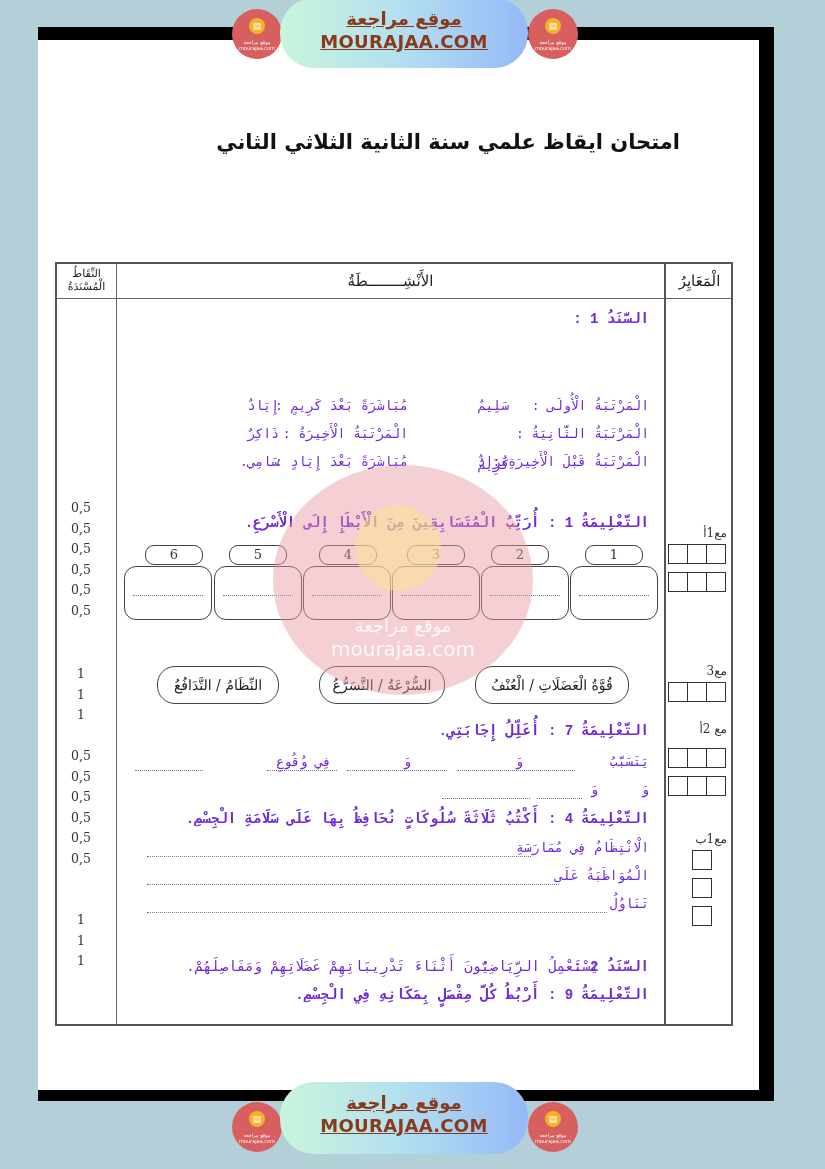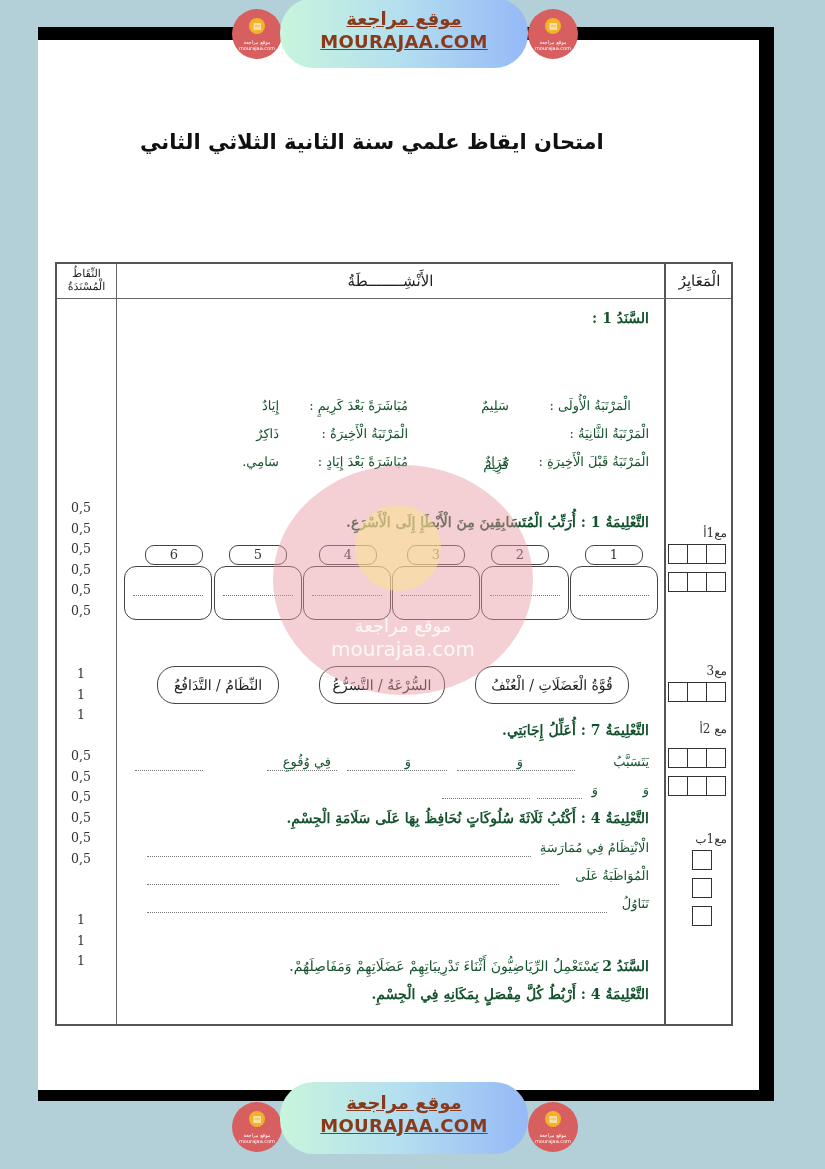--- a/index.html
+++ b/index.html
@@ -45,40 +45,40 @@
   .logo-circle .dot {
     position: absolute; left: 17px; top: 9px; width: 16px; height: 16px; border-radius: 50%;
     background: #f2b32a; color: #fff; font-size: 9px; line-height: 16px; text-align: center;
   }
   .logo-circle .tiny {
     position: absolute; left: 0; width: 50px; top: 30px; font-size: 5px; color: #fff; text-align: center;
     font-family: "DejaVu Sans", sans-serif; line-height: 6px;
   }
 
   .exam-title {
-    position: absolute; left: 140px; top: 130px; width: 540px; text-align: left;
+    position: absolute; left: 140px; top: 130px; width: 540px; text-align: right;
     font-size: 21px; font-weight: bold; color: #111; direction: rtl;
     font-family: "DejaVu Sans", sans-serif; letter-spacing: 1px;
   }
 
   
   .sheet {
     position: absolute; left: 55px; top: 262px; width: 678px; height: 764px;
     border: 2px solid #555;
   }
   .col-line { position: absolute; top: 0; bottom: 0; width: 0; border-left: 1px solid #666; }
   .col-line.a { left: 59px; }
   .col-line.b { left: 607px; border-left: 2px solid #555; }
   .head-line { position: absolute; left: 0; right: 0; top: 34px; border-top: 1px solid #666; }
   .hdr { position: absolute; top: 0; height: 34px; text-align: center; color: #222; direction: rtl; }
   .hdr.points { left: 0; width: 59px; font-size: 11px; line-height: 13px; padding-top: 3px; }
   .hdr.activities { left: 60px; width: 547px; font-size: 15px; line-height: 34px; }
   .hdr.criteria { left: 609px; width: 67px; font-size: 15px; line-height: 34px; }
 
-  .rtl { direction: rtl; position: absolute; color: #14532d; white-space: nowrap; }
+  .rtl { direction: rtl; position: absolute; color: #6d28d9; white-space: nowrap; font-family: Liberation Mono, monospace; }
   .b { font-weight: bold; }
   .t14 { font-size: 14px; }
   .t13 { font-size: 13px; }
 
   .pts { position: absolute; left: 14px; width: 30px; font-size: 12.5px; color: #333; text-align: left; }
   .pts div { height: 20.5px; line-height: 20.5px; }
 
   .num-tab {
     position: absolute; width: 58px; height: 20px; border: 1px solid #444; border-radius: 9px;
     text-align: center; font-size: 13px; line-height: 18px; color: #333; background: #fff;
@@ -143,21 +143,21 @@
   <div class="col-line a"></div>
   <div class="col-line b"></div>
   <div class="head-line"></div>
 
   <div class="hdr points">النِّقَاطُ الْمُسْنَدَةُ</div>
   <div class="hdr activities">الأَنْشِــــــــطَةُ</div>
   <div class="hdr criteria">الْمَعَايِرُ</div>
 
   <div class="rtl b t14" style="right:82px; top:46px;">السَّنَدُ 1 :</div>
 
-  <div class="rtl t13" style="right:100px; top:134px;">الْمَرْتَبَةُ الْأُولَى :</div>
+  <div class="rtl t13" style="right:82px; top:134px;">الْمَرْتَبَةُ الْأُولَى :</div>
   <div class="rtl t13" style="right:222px; top:134px;">سَلِيمٌ</div>
   <div class="rtl t13" style="right:82px; top:162px;">الْمَرْتَبَةُ الثَّانِيَةُ :</div>
   <div class="rtl t13" style="right:222px; top:162px;margin-top:31px;">كَرِيمٌ</div>
   <div class="rtl t13" style="right:82px; top:190px;">الْمَرْتَبَةُ قَبْلَ الْأَخِيرَةِ :</div>
   <div class="rtl t13" style="right:222px; top:190px;">مُرَادٌ</div>
 
   <div class="rtl t13" style="right:323px; top:134px;">مُبَاشَرَةً بَعْدَ كَرِيمٍ :</div>
   <div class="rtl t13" style="right:452px; top:134px;">إِيَادٌ</div>
   <div class="rtl t13" style="right:323px; top:162px;">الْمَرْتَبَةُ الْأَخِيرَةُ :</div>
   <div class="rtl t13" style="right:452px; top:162px;">ذَاكِرٌ</div>
@@ -213,21 +213,21 @@
   <div class="rtl b t14" style="right:82px; top:546px;">التَّعْلِيمَةُ 4 : أَكْتُبُ ثَلَاثَةَ سُلُوكَاتٍ نُحَافِظُ بِهَا عَلَى سَلَامَةِ الْجِسْمِ.</div>
   <div class="rtl t13" style="right:82px; top:576px;">الْانْتِظَامُ فِي مُمَارَسَةِ</div>
   <div class="dotline" style="left:90px; width:384px; top:592px;"></div>
   <div class="rtl t13" style="right:82px; top:604px;">الْمُوَاظَبَةُ عَلَى</div>
   <div class="dotline" style="left:90px; width:412px; top:620px;"></div>
   <div class="rtl t13" style="right:82px; top:632px;">تَنَاوُلُ</div>
   <div class="dotline" style="left:90px; width:460px; top:648px;"></div>
 
   <div class="rtl b t14" style="right:82px; top:694px;">السَّنَدُ 2 :</div>
   <div class="rtl t14" style="right:132px; top:694px;">يَسْتَعْمِلُ الرِّيَاضِيُّونَ أَثْنَاءَ تَدْرِيبَاتِهِمْ عَضَلَاتِهِمْ وَمَفَاصِلَهُمْ.</div>
-  <div class="rtl b t14" style="right:82px; top:722px;">التَّعْلِيمَةُ 4 : أَرْبُطُ كُلَّ مِفْصَلٍ بِمَكَانِهِ فِي الْجِسْمِ.</div>
+  <div class="rtl b t14" style="right:82px; top:722px;">التَّعْلِيمَةُ 9 : أَرْبُطُ كُلَّ مِفْصَلٍ بِمَكَانِهِ فِي الْجِسْمِ.</div>
 
   <div class="pts" style="top:234px;">
     <div>0,5</div>
     <div>0,5</div>
     <div>0,5</div>
     <div>0,5</div>
     <div>0,5</div>
     <div>0,5</div>
   </div>
   <div class="pts" style="top:400px; left:20px;">

